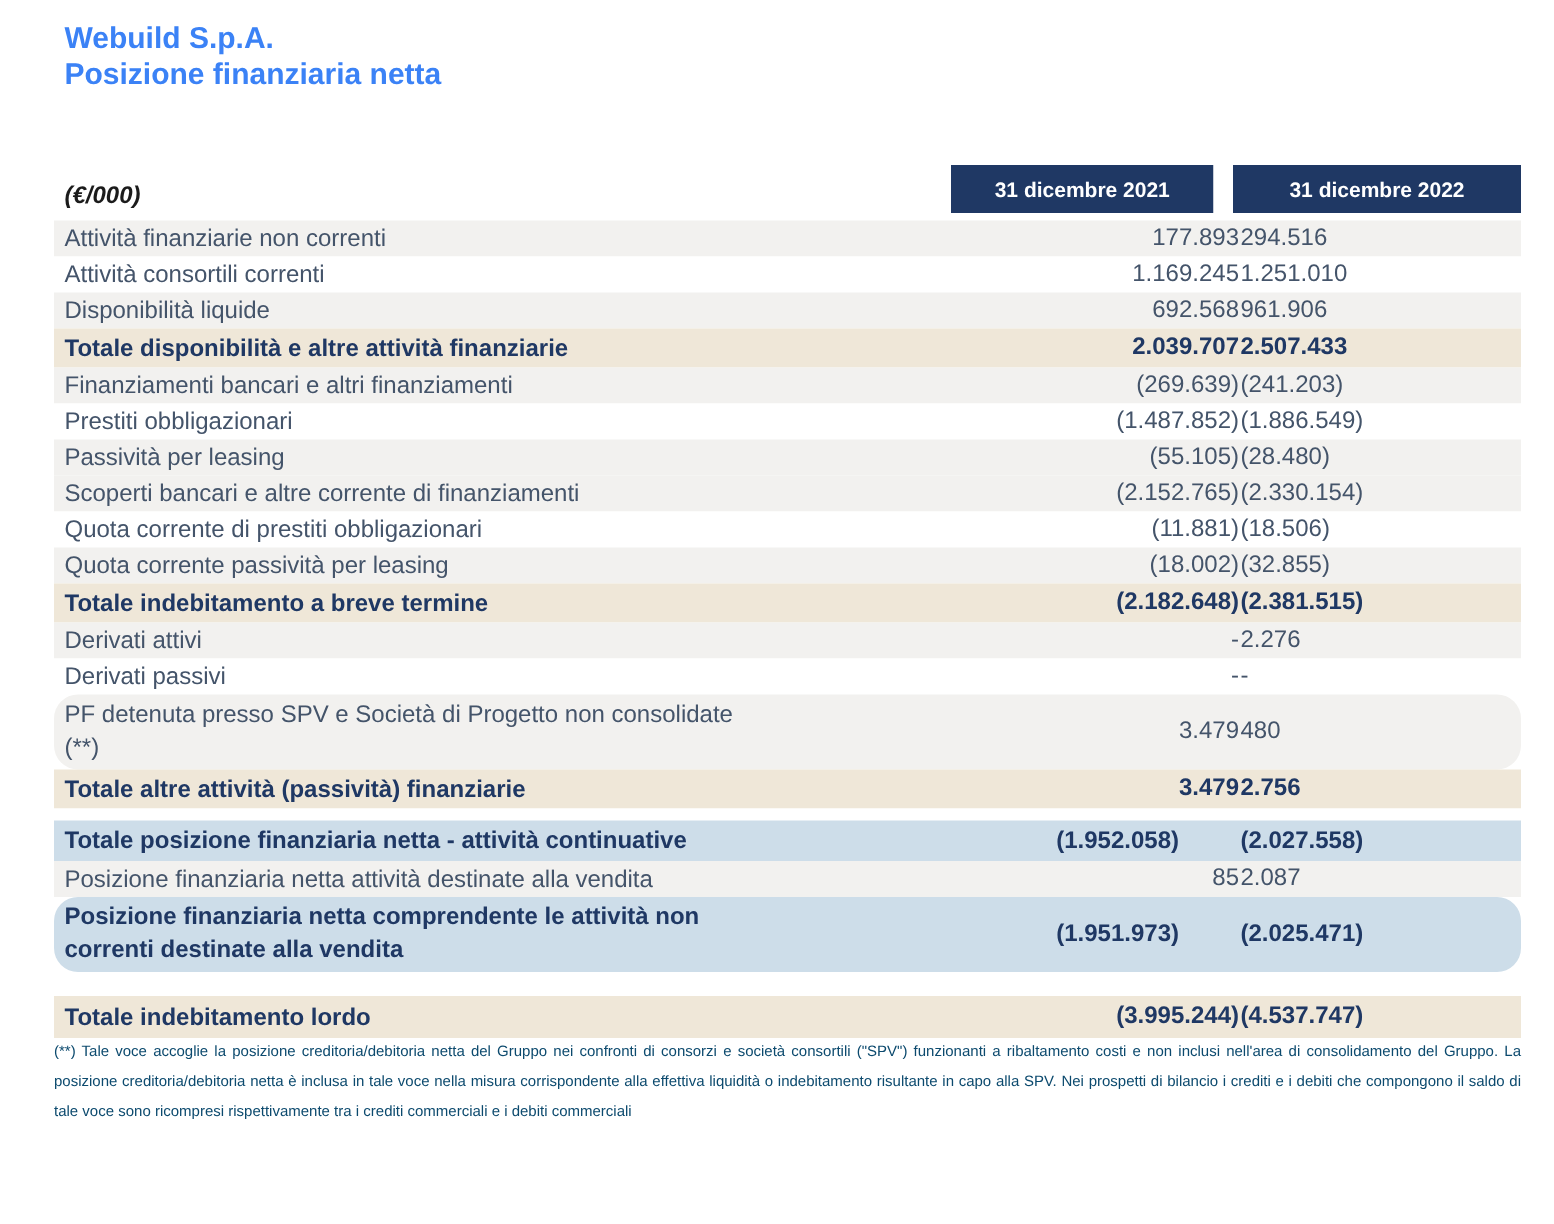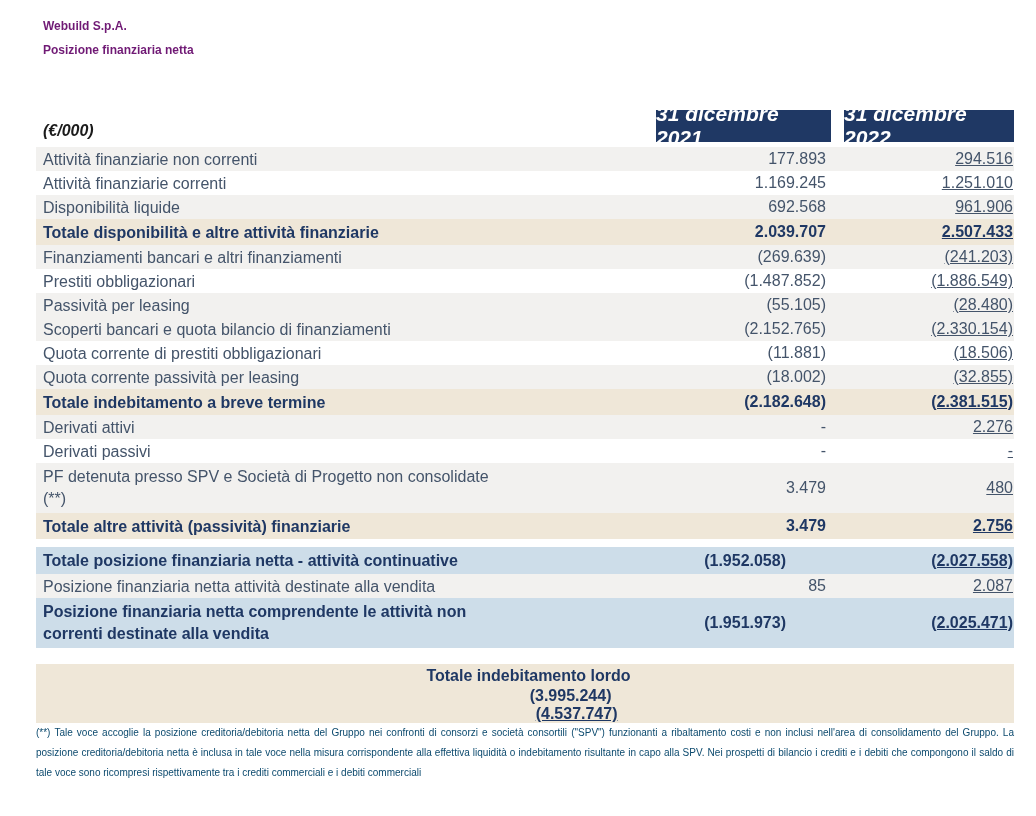--- a/index.html
+++ b/index.html
@@ -6,54 +6,54 @@
   html, body { background: #ffffff; }
   body {
     width: 1036px; height: 816px;
     font-family: "Liberation Sans", sans-serif;
     position: relative; overflow: hidden;
   }
   .sheet { position: absolute; inset: 0; }
 
   .titles { position: absolute; left: 43px; top: 14px; }
   .title-line {
-    font-size: 12px; font-weight: bold; color: #701a75; line-height: 24px;
+    font-size: 20px; font-weight: bold; color: #3b82f6; line-height: 24px;
   }
 
   .table-wrap { position: absolute; left: 36px; top: 110px; width: 978px; }
 
   .header-row { display: flex; height: 32px; margin-bottom: 5px; }
   .unit-cell {
     flex: 1; display: flex; align-items: flex-end; padding-left: 7px; padding-bottom: 2px;
     font-size: 16px; font-weight: bold; font-style: italic; color: #1b1b1b;
   }
   .hdr-box {
-    background: #1F3864; color: #ffffff; font-weight: bold; font-size: 21px;
-    display: flex; align-items: center; justify-content: center; font-style: italic;
+    background: #1F3864; color: #ffffff; font-weight: bold; font-size: 14px;
+    display: flex; align-items: center; justify-content: center;
   }
   .hdr-2021 { width: 175px; }
   .hdr-gap { width: 13px; background: #ffffff; }
-  .hdr-2022 { width: 170px; }
+  .hdr-2022 { width: 192px; }
 
   .row {
     display: flex; align-items: center;
     font-size: 16px; color: #44546A; min-height: 24px;
   }
   .row .lbl { flex: 1; padding-left: 7px; white-space: pre-line; line-height: 23px; }
   .row .v1 { width: 175px; text-align: right; padding-right: 1px; }
-  .row .v2 { width: 187px; text-align: right; padding-right: 1px; text-decoration: underline; }
+  .row .v2 { width: 187px; padding-right: 1px; }
 
   .gray  { background: #F2F1EF; }
   .white { background: #ffffff; }
   .total { background: #EFE7D8; font-weight: bold; color: #1F3864; min-height: 26px; }
   .blue  { background: #CDDDE9; font-weight: bold; color: #1F3864; min-height: 27px; gap: 40px; }
-  .tall  { min-height: 49px; }
+  .tall  { min-height: 49px; border-radius: 16px; }
   .tall .lbl { line-height: 22px; padding-top: 3px; padding-bottom: 3px; }
   .blue.tall { min-height: 48px; }
-  .lordo { min-height: 28px; flex-direction: column; }
+  .lordo { min-height: 28px; }
 
   .spacer-sm { height: 8px; background: #ffffff; }
   .spacer-lg { height: 16px; background: #ffffff; }
 
   .footnote {
     font-size: 10px; line-height: 20px;
     color: #0c4a6e; text-align: justify; width: 978px;
   }
 </style>
 </head>
@@ -74,21 +74,21 @@
       <div class="hdr-gap"></div>
       <div class="hdr-box hdr-2022">31 dicembre 2022</div>
     </div>
 
     <div class="row gray">
       <div class="lbl">Attività finanziarie non correnti</div>
       <div class="v1">177.893</div>
       <div class="v2">294.516</div>
     </div>
     <div class="row white">
-      <div class="lbl">Attività finanziarie correnti</div>
+      <div class="lbl">Attività consortili correnti</div>
       <div class="v1">1.169.245</div>
       <div class="v2">1.251.010</div>
     </div>
     <div class="row gray">
       <div class="lbl">Disponibilità liquide</div>
       <div class="v1">692.568</div>
       <div class="v2">961.906</div>
     </div>
     <div class="row total">
       <div class="lbl">Totale disponibilità e altre attività finanziarie</div>
@@ -106,21 +106,21 @@
       <div class="v1">(1.487.852)</div>
       <div class="v2">(1.886.549)</div>
     </div>
     <div class="row gray">
       <div class="lbl">Passività per leasing</div>
       <div class="v1">(55.105)</div>
       <div class="v2">(28.480)</div>
     </div>
 
     <div class="row gray">
-      <div class="lbl">Scoperti bancari e quota bilancio di finanziamenti</div>
+      <div class="lbl">Scoperti bancari e altre corrente di finanziamenti</div>
       <div class="v1">(2.152.765)</div>
       <div class="v2">(2.330.154)</div>
     </div>
     <div class="row white">
       <div class="lbl">Quota corrente di prestiti obbligazionari</div>
       <div class="v1">(11.881)</div>
       <div class="v2">(18.506)</div>
     </div>
     <div class="row gray">
       <div class="lbl">Quota corrente passività per leasing</div>

